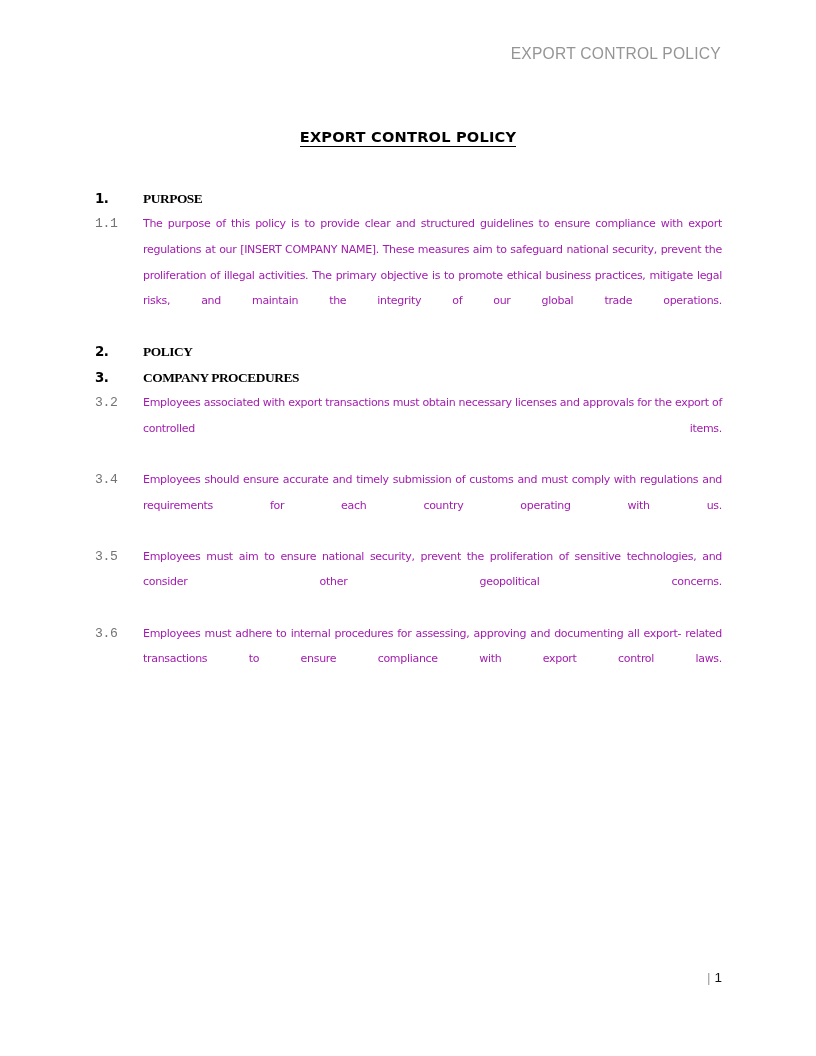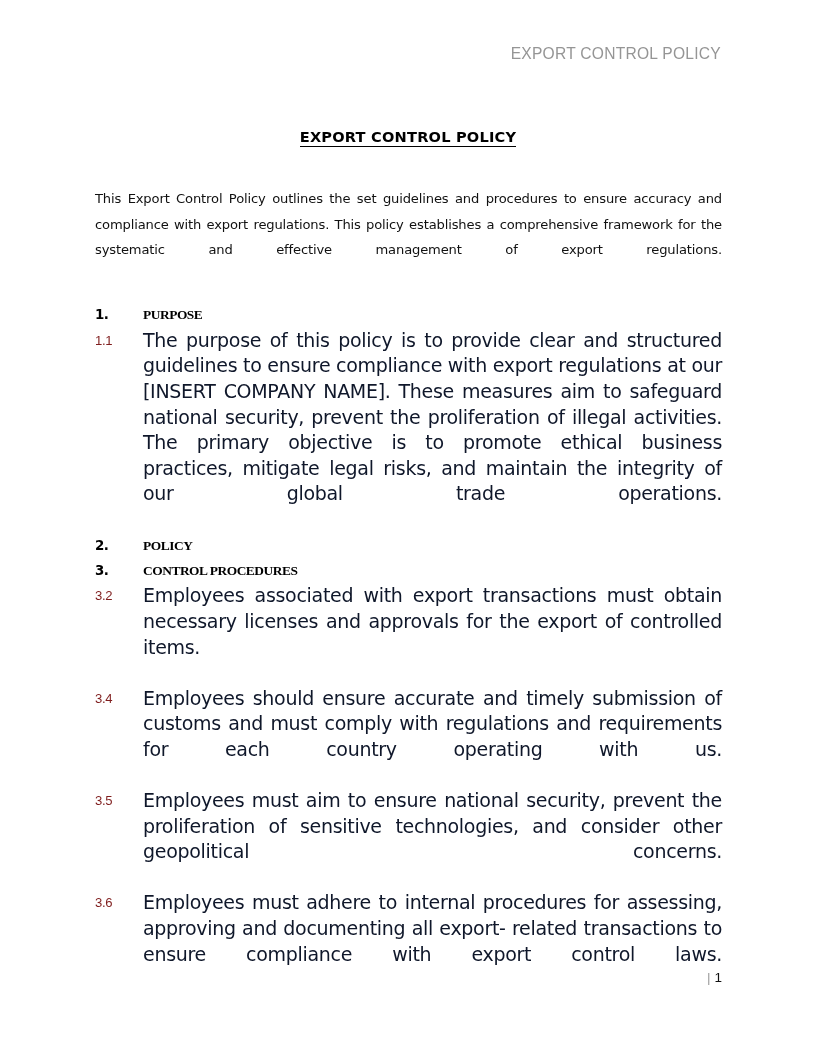--- a/index.html
+++ b/index.html
@@ -102,31 +102,31 @@
   }
 
   .clause {
     display: flex;
     align-items: flex-start;
     line-height: 25.6px;
   }
   .clause .cnum {
     width: 48px;
     flex: 0 0 48px;
-    font-family: Liberation Sans, sans-serif;
+    font-family: Liberation Mono, monospace;
     font-size: 13.1px;
-    color: #7f1d1d;
+    color: #737373;
     line-height: 25.6px;
     letter-spacing: -0.3px;
   }
   .clause .ctext {
     flex: 1 1 auto;
     font-family: "DejaVu Sans", sans-serif;
-    font-size: 19px;
-    color: #0f172a;
+    font-size: 11px;
+    color: #a21caf;
     line-height: 25.6px;
     text-align: justify;
     text-justify: inter-word;
     letter-spacing: -0.3px;
     white-space: pre-wrap;
   }
   .clause .ctext::after {
     content: "";
     display: inline-block;
     width: 100%;
@@ -155,37 +155,36 @@
 
   <div class="doc-header">
     <span>EXPORT CONTROL POLICY</span>
   </div>
 
   <div class="doc-title">
     <span class="t">EXPORT CONTROL POLICY</span>
   </div>
 
   <div class="body-area">
-    <p class="intro">This Export Control Policy outlines the set guidelines and procedures to ensure accuracy and compliance with export regulations.  This policy establishes a comprehensive framework for the systematic and effective management of export regulations.</p>
     <div id="sections-root">
         <div class="section-heading">
           <span class="num">1.</span>
           <span class="label">PURPOSE</span>
         </div>
         <div class="clause">
           <span class="cnum">1.1</span>
           <span class="ctext">The purpose of this policy is to provide clear and structured guidelines to ensure compliance with export regulations at our [INSERT COMPANY NAME]. These measures aim to safeguard national security, prevent the proliferation of illegal activities. The primary objective is to promote ethical business practices, mitigate legal risks, and maintain the integrity of our global trade operations.</span>
         </div>
         <div class="section-heading">
           <span class="num">2.</span>
           <span class="label">POLICY</span>
         </div>
         <div class="section-heading">
           <span class="num">3.</span>
-          <span class="label">CONTROL PROCEDURES</span>
+          <span class="label">COMPANY PROCEDURES</span>
         </div>
         <div class="clause">
           <span class="cnum">3.2</span>
           <span class="ctext">Employees associated with export transactions must obtain necessary licenses and approvals for the export of controlled items.</span>
         </div>
         <div class="clause">
           <span class="cnum">3.4</span>
           <span class="ctext">Employees should ensure accurate and timely submission of customs and must comply with regulations and requirements for each country operating with us.</span>
         </div>
         <div class="clause">

